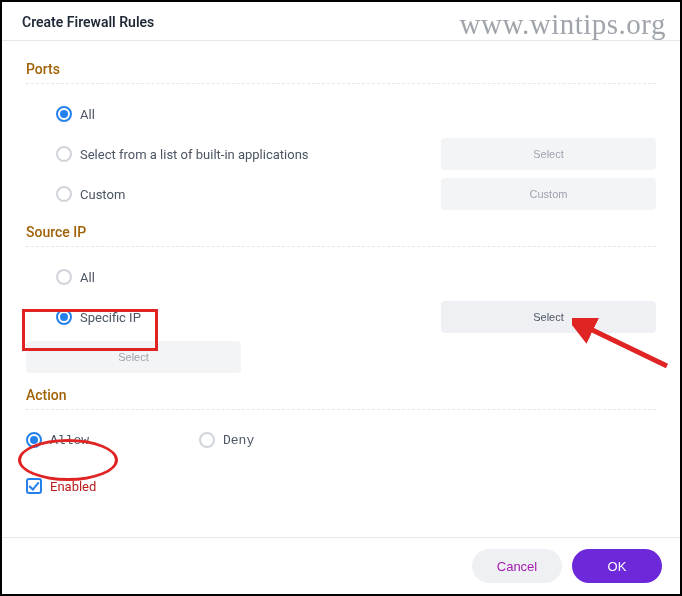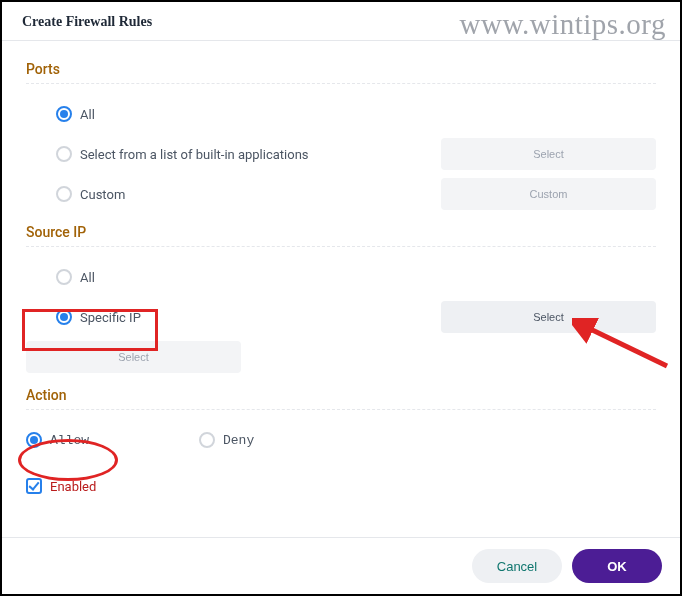--- a/index.html
+++ b/index.html
@@ -17,21 +17,20 @@
     box-sizing: border-box;
     width: 682px;
     height: 596px;
     border: 2px solid #000;
     background: #fff;
     position: relative;
   }
   .header {
     padding: 12px 4px 10px 20px;
     border-bottom: 1px solid #e5e7eb;
-    font-family: Liberation Serif, serif;
   }
   .header-title {
     font-size: 14px;
     font-weight: 600;
     color: #1f2937;
   }
   .body {
     padding: 10px 24px 0 24px;
   }
   .section-title {
@@ -162,26 +161,26 @@
   .footer .fbtn {
     min-width: 90px;
     height: 34px;
     border-radius: 17px;
     border: none;
     font-size: 13px;
     cursor: pointer;
   }
   .footer .cancel {
     background: #eef0f3;
-    color: #0f766e;
+    color: #a21caf;
   }
   .footer .ok {
-    background: #4c1d95;
+    background: #6d28d9;
     color: #fff;
-    font-weight: 700;
+    font-weight: 400;
   }
 
   
   .anno-box {
     position: absolute;
     border: 3px solid #e02424;
     pointer-events: none;
   }
   .anno-ellipse {
     position: absolute;

